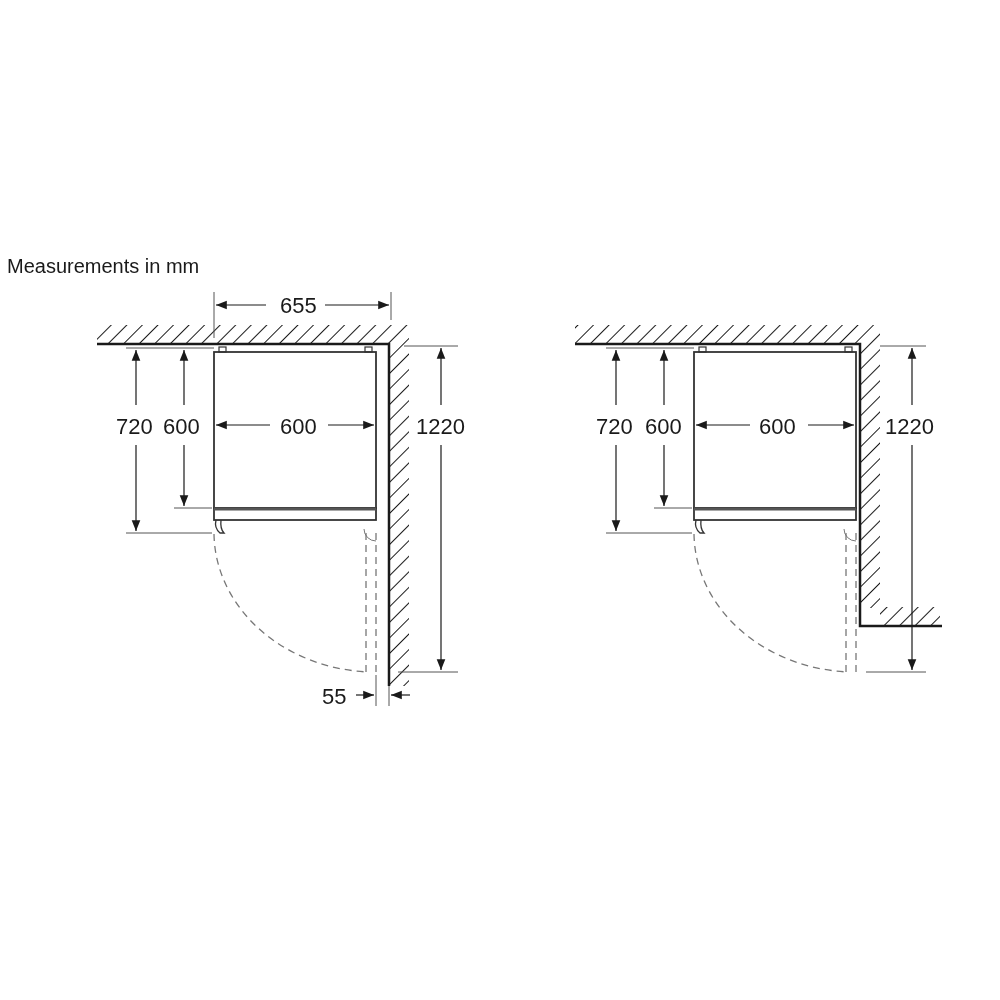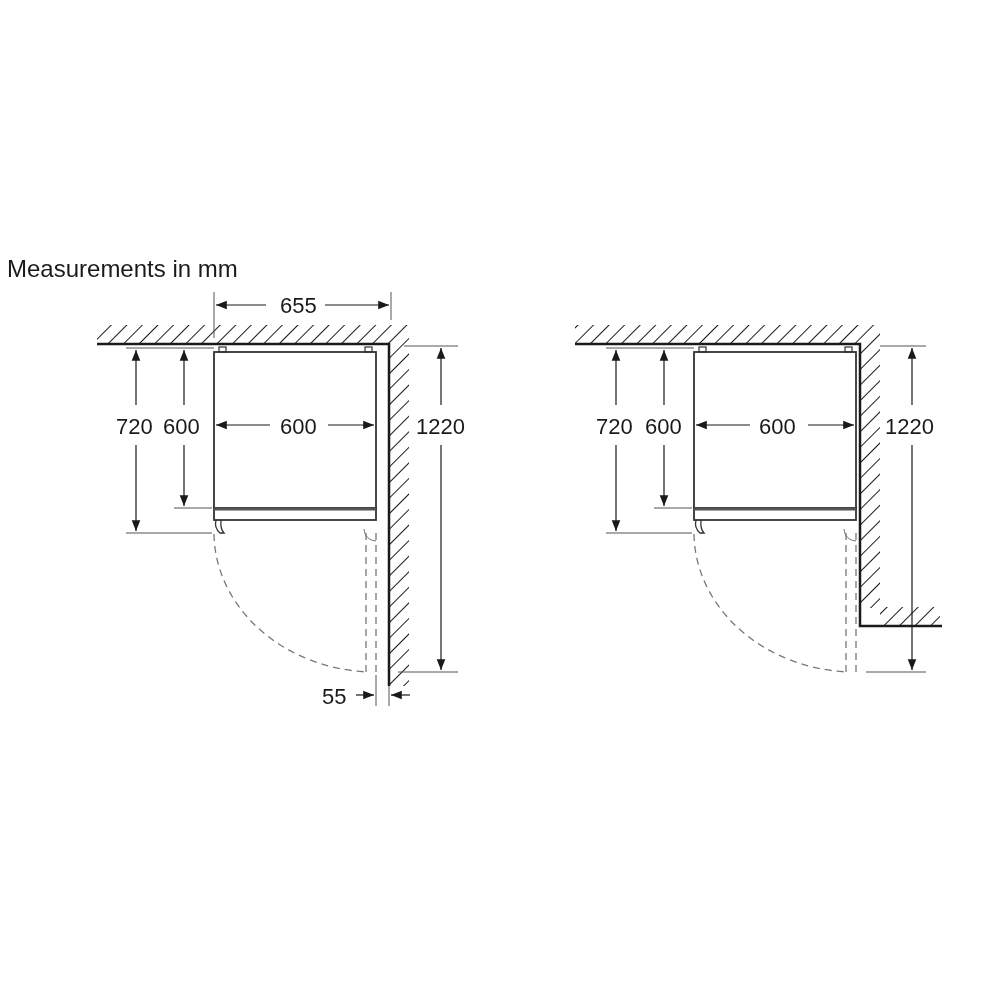--- a/index.html
+++ b/index.html
@@ -1,18 +1,18 @@
 <!DOCTYPE html>
 <html><head>
 <meta charset="utf-8">
 <style>
   html, body { margin:0; padding:0; background:#ffffff; }
   body { width:1000px; height:1000px; position:relative; overflow:hidden; font-family:"Liberation Sans", sans-serif; }
   #diagram { position:absolute; left:0; top:0; width:1000px; height:1000px; }
-  .title { position:absolute; left:7px; top:255px; font-size:24px; color:#1a1a1a; font-family:"Liberation Sans", sans-serif; }
+  .title { position:absolute; left:7px; top:255px; font-size:20px; color:#1a1a1a; font-family:"Liberation Sans", sans-serif; }
   svg text { font-family:"Liberation Sans", sans-serif; font-size:22px; fill:#1a1a1a; }
 </style>
 </head>
 <body>
 
 <div class="title">Measurements in mm</div>
 
 <svg id="diagram" width="1000" height="1000" viewBox="0 0 1000 1000" xmlns="http://www.w3.org/2000/svg">
   <defs>
     <pattern id="hatch" patternUnits="userSpaceOnUse" width="11" height="11" patternTransform="rotate(45)">

